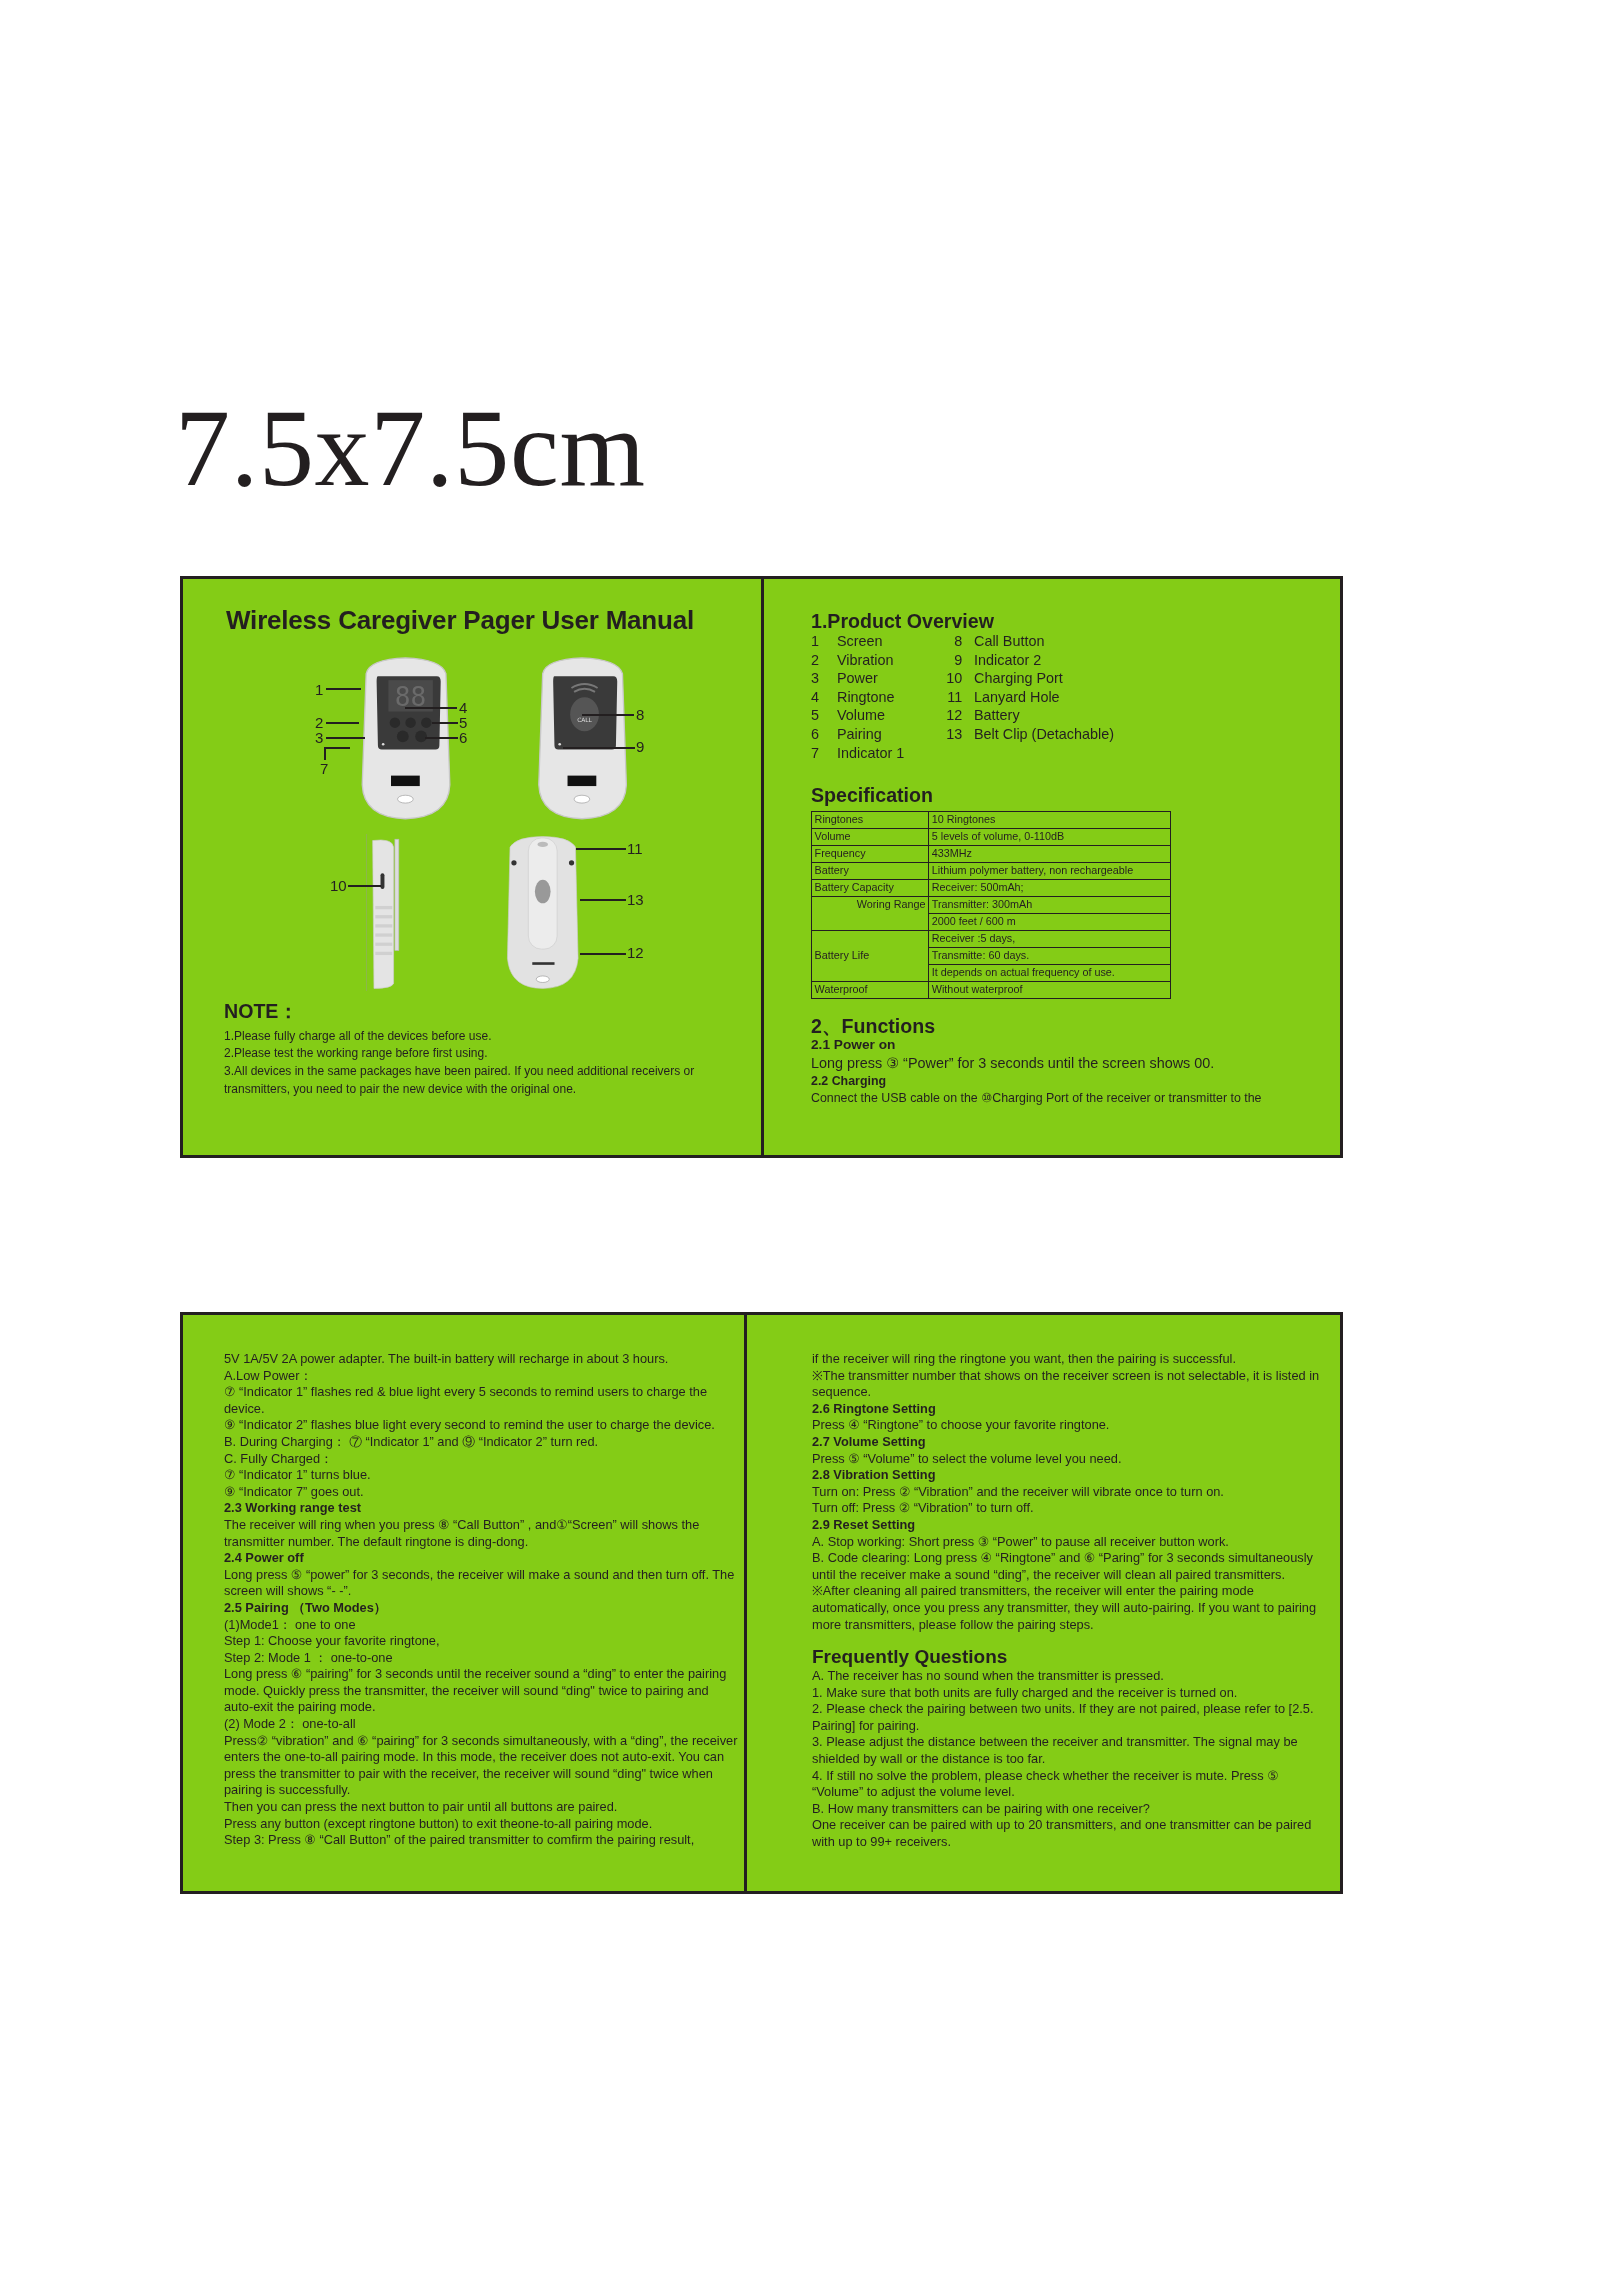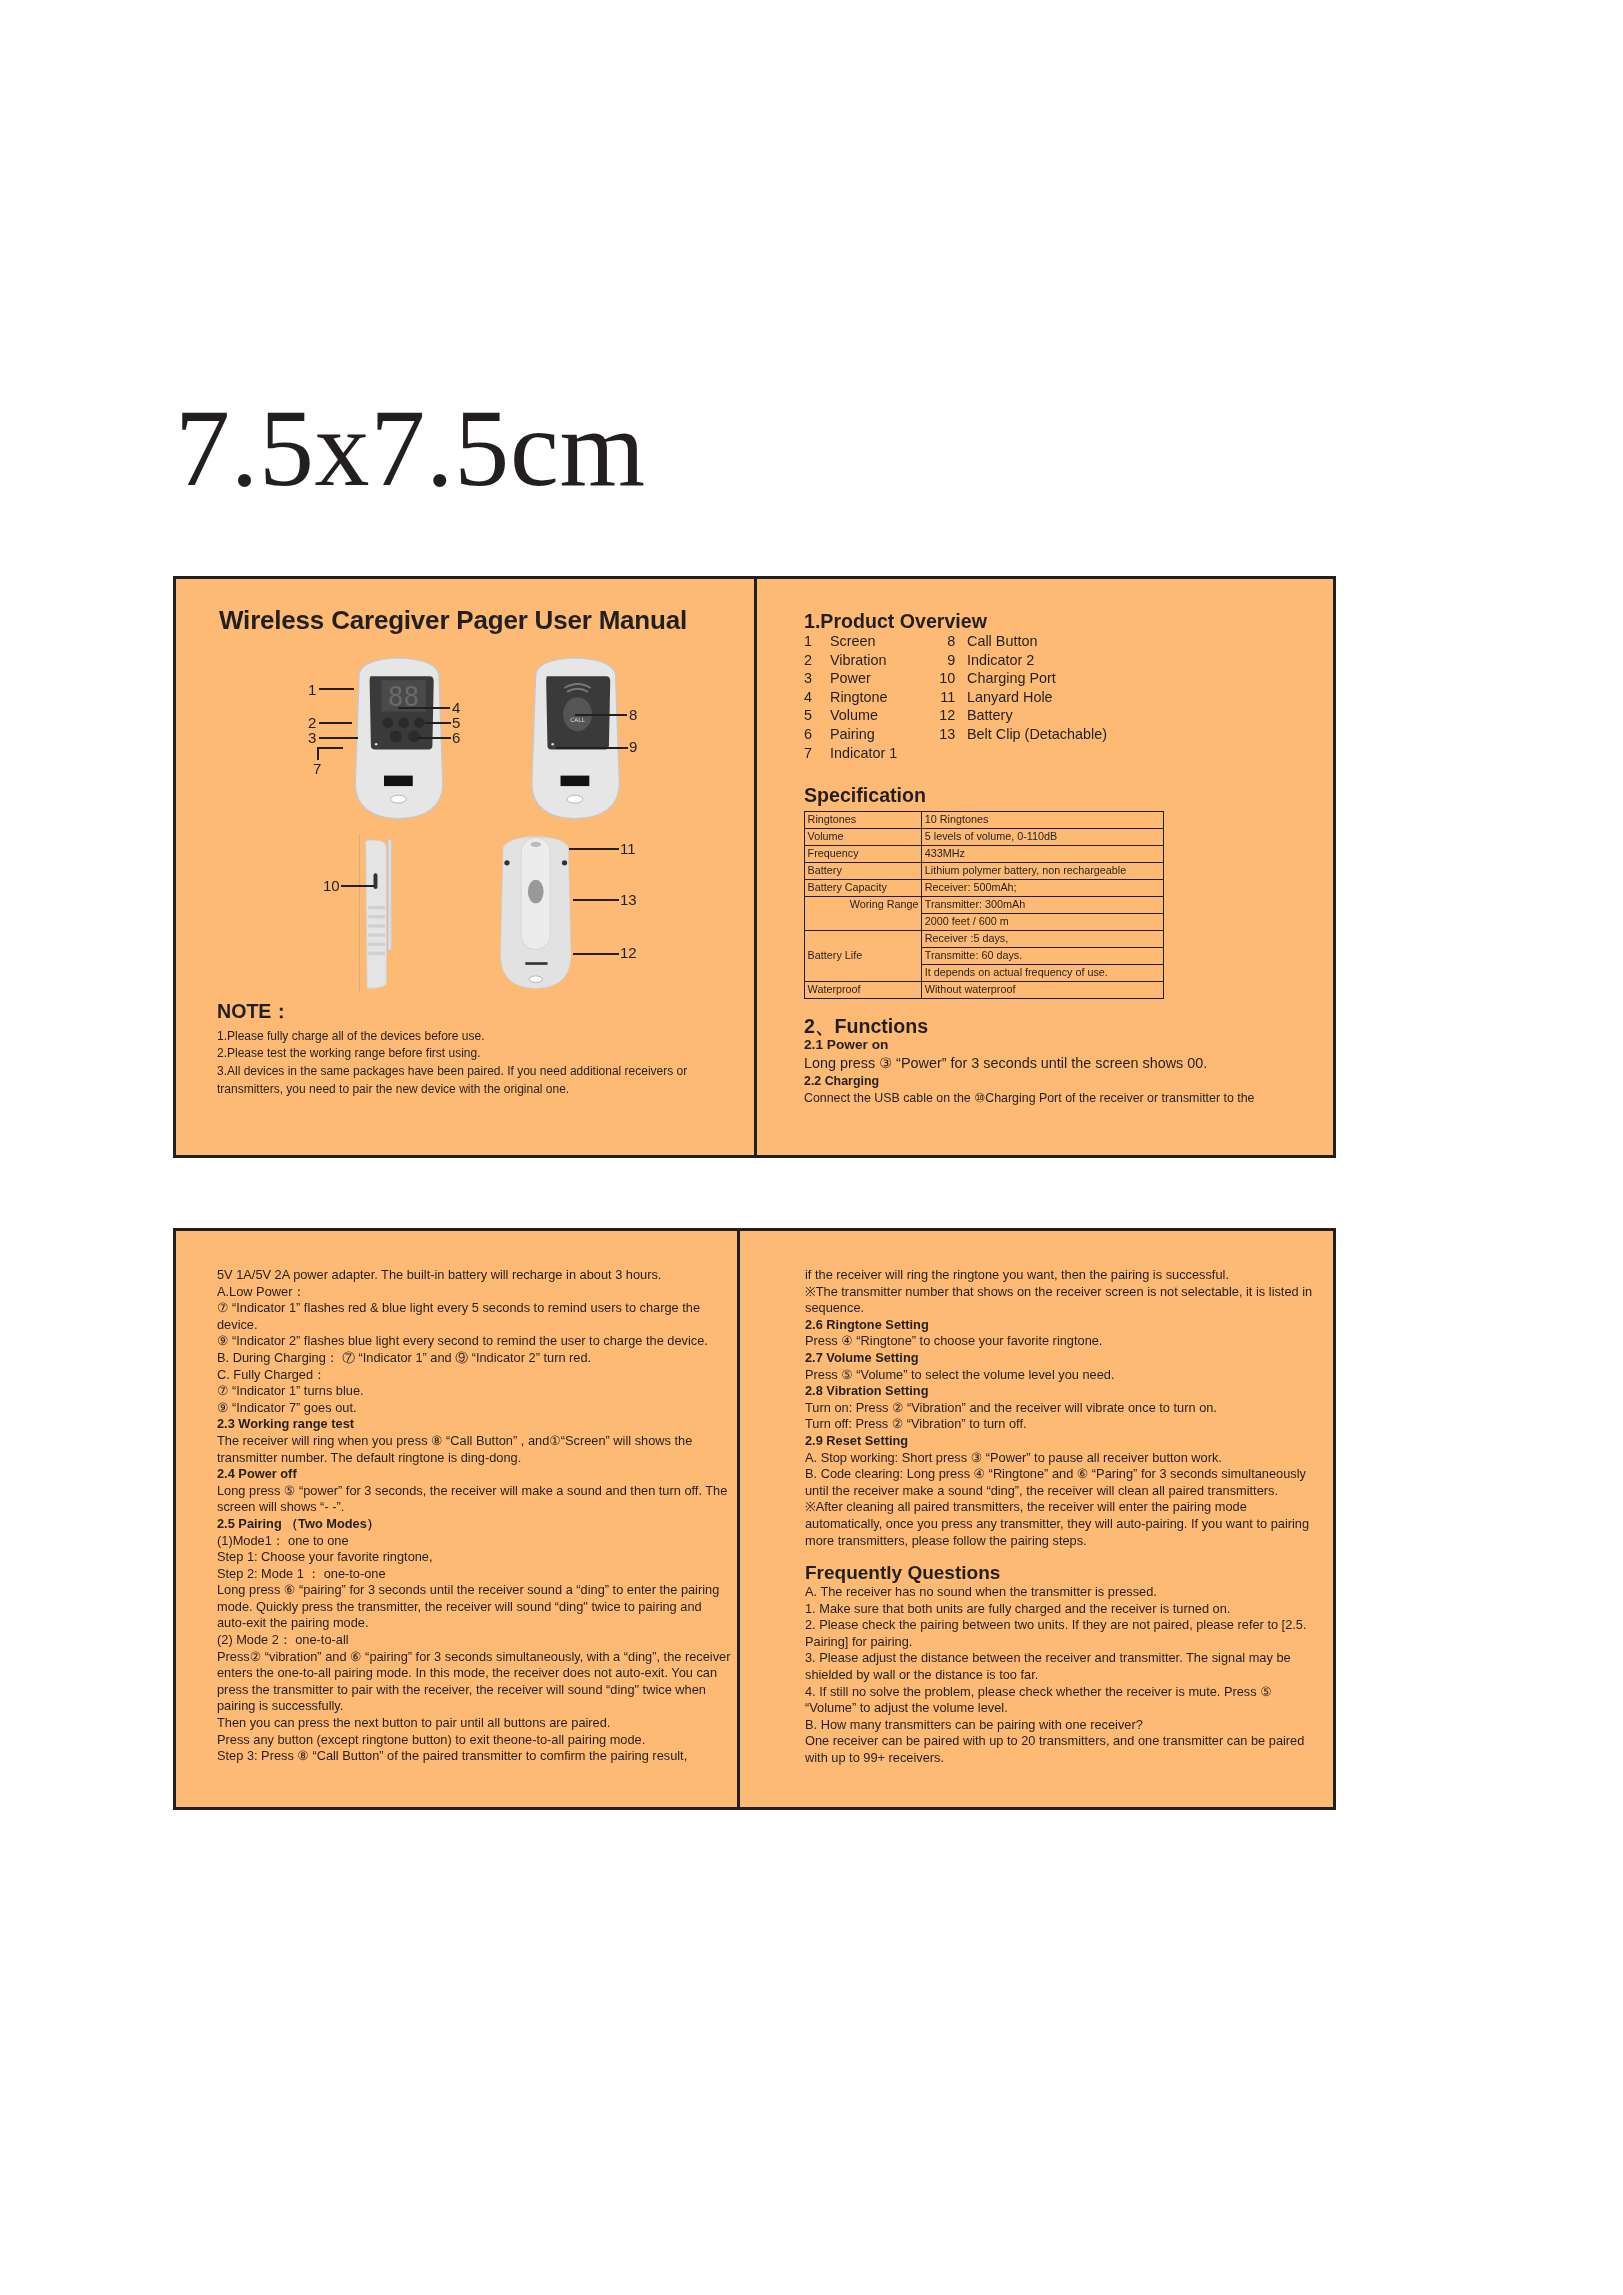--- a/index.html
+++ b/index.html
@@ -1,22 +1,22 @@
 <!DOCTYPE html>
 <html style="font-size:10.5px"><head>
 <meta charset="utf-8">
 <style>
   html, body { margin:0; padding:0; background:#ffffff; }
   body { width:1623px; height:2295px; position:relative; overflow:hidden; color:#231f20;
          font-family:"Liberation Sans", sans-serif; }
   .size-title { position:absolute; left:175px; top:393px; font-family:"Liberation Serif", serif;
                 font-size:110px; line-height:1; color:#231f20; letter-spacing:0.7px; }
-  .sheet { position:absolute; border:3.3px solid #231f20; box-sizing:border-box; background:#fdba74; }
+  .sheet { position:absolute; border:3.3px solid #231f20; box-sizing:border-box; background:#84cc16;margin-left:7px; }
   .sheet-top { left:173px; top:576px; width:1163px; height:582px; }
-  .sheet-bottom { left:173px; top:1228px; width:1163px; height:582px; }
+  .sheet-bottom { left:173px; top:1312px; width:1163px; height:582px; }
   .divider { position:absolute; top:0; bottom:0; width:3.3px; background:#231f20; }
   .sheet-top .divider { left:578px; }
   .sheet-bottom .divider { left:561px; }
 
   .manual-title { position:absolute; left:43px; top:26px; font-size:26px; font-weight:bold;
                   letter-spacing:-0.2px; white-space:nowrap; }
   .figure { position:absolute; }
   .callout { position:absolute; font-size:15px; line-height:1; }
   .leader { position:absolute; height:2px; background:#231f20; }
   .vleader { position:absolute; width:2px; background:#231f20; }

